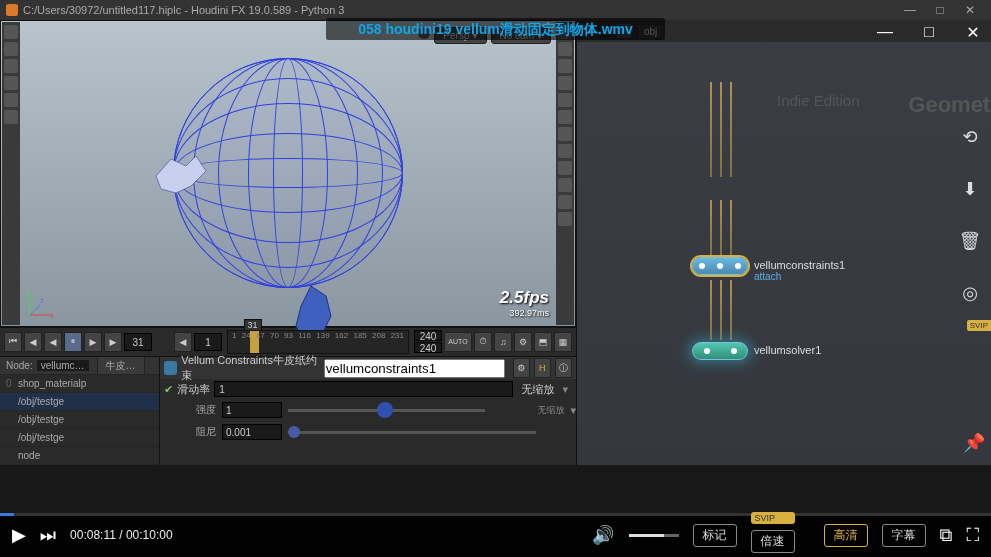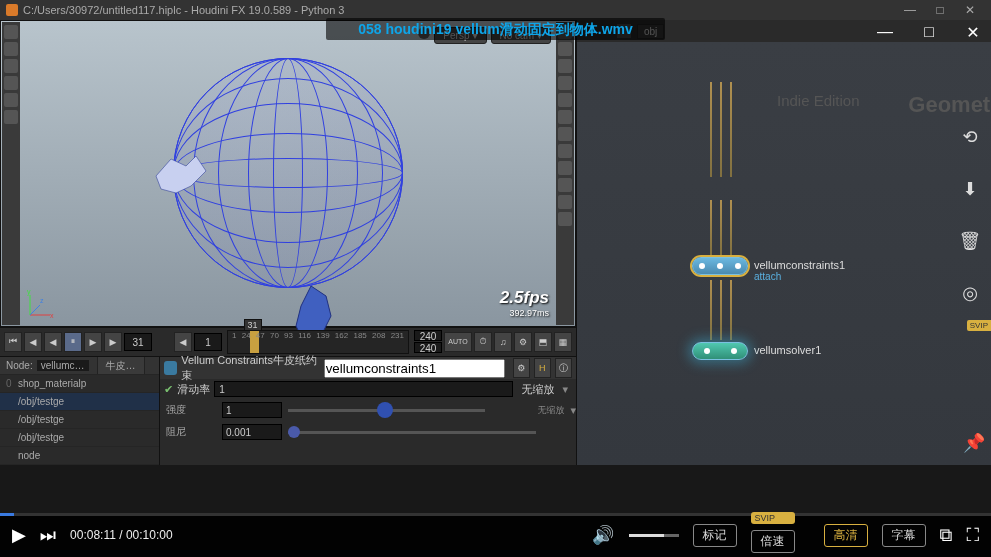--- a/index.html
+++ b/index.html
@@ -30,21 +30,21 @@
 .timeline { height:34px; background:#2a2a2a; border-top:1px solid #111; display:flex; align-items:center; padding:0 4px; gap:2px; }
 .tbtn { width:18px; height:20px; background:#444; border:1px solid #222; display:flex; align-items:center; justify-content:center; color:#ccc; font-size:9px; }
 .tframe { width:28px; height:18px; background:#1a1a1a; border:1px solid #000; color:#ccc; font-size:10px; text-align:center; line-height:18px; }
 .truler { flex:1; height:24px; background:#252525; position:relative; margin:0 3px; border:1px solid #111; }
 .truler .ph { position:absolute; top:0; bottom:0; background:#c8a040; width:9px; }
 .truler .nums { position:absolute; inset:0; display:flex; justify-content:space-between; padding:0 4px; align-items:flex-start; font-size:8px; color:#888; }
 .params { flex:1; background:#2a2a2a; border-top:1px solid #111; font-size:11px; }
 .parmhdr { height:22px; background:#333; display:flex; align-items:center; padding:0 4px; gap:4px; }
 .tab { background:#3a3a3a; padding:2px 8px; font-size:10px; border:1px solid #222; }
 .parmrow { height:22px; display:flex; align-items:center; padding-left:6px; gap:6px; }
-.parmrow .lbl { width:50px; text-align:left; font-size:10px; color:#aaa; }
+.parmrow .lbl { width:50px; text-align:right; font-size:10px; color:#aaa; }
 .parmrow input { width:60px; height:16px; background:#1a1a1a; border:1px solid #000; color:#ccc; font-size:10px; padding:0 3px; }
 .parmrow .slider { flex:1; height:3px; background:#555; position:relative; margin-right:40px; }
 .parmrow .knob { position:absolute; width:12px; height:12px; background:#4a5aaa; border-radius:50%; top:-5px; }
 .parmrow .kind { font-size:9px; color:#888; margin-left:6px; }
 .leftparms { display:flex; }
 .paramsL { width:160px; border-right:1px solid #111; }
 .paramsL .row { height:18px; font-size:10px; color:#aaa; padding:0 6px; display:flex; align-items:center; border-bottom:1px solid #252525; overflow:hidden; }
 .paramsR { flex:1; }
 .namebar { height:20px; display:flex; align-items:center; background:#2a2a2a; gap:4px; padding:0 4px; }
 .namebar input { flex:1; height:16px; background:#1a1a1a; border:1px solid #000; color:#ccc; font-size:10px; padding:0 4px; }

